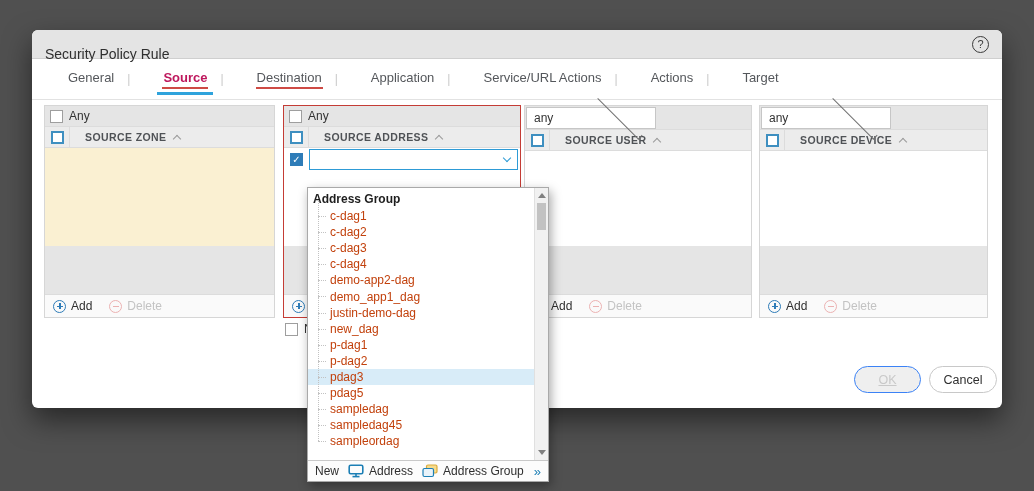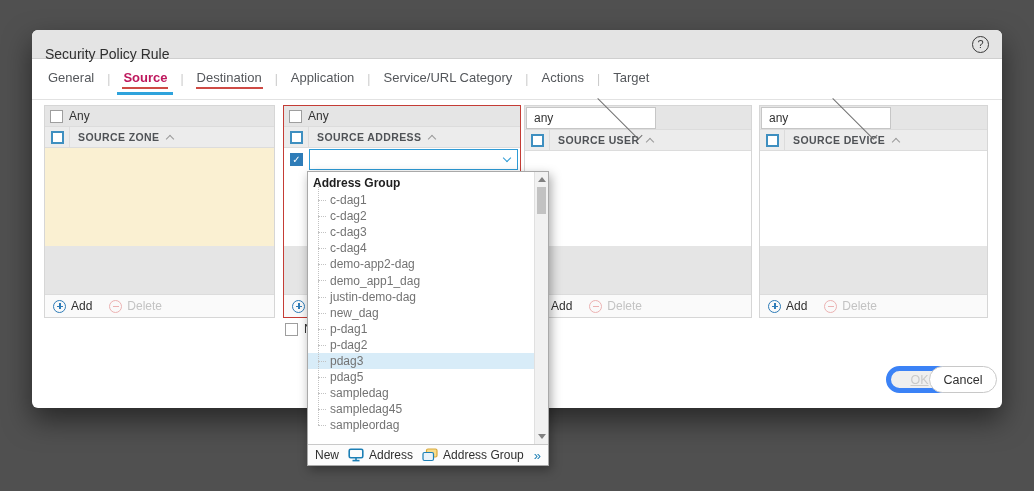--- a/index.html
+++ b/index.html
@@ -10,21 +10,21 @@
             background: #fff; border-radius: 6px; box-shadow: 0 12px 28px rgba(0,0,0,0.5); }
 
   .dlg-header { height: 29px; background: #E4E4E4; border-bottom: 1px solid #CFCFCF;
                 border-radius: 6px 6px 0 0; display: flex; align-items: center; padding: 0 13px; }
   .dlg-title { font-size: 14px; color: #2F2F2F; flex: 1; margin-top: 20px; }
   .help-btn { width: 17px; height: 17px; border: 1.5px solid #3A3A3A; border-radius: 50%;
               color: #3A3A3A; font-size: 11px; line-height: 14px; text-align: center; cursor: pointer; }
 
   .tabs { position: absolute; left: 0; top: 40px; width: 100%; padding: 0 14px 11px 14px;
           border-bottom: 1px solid #E2E2E2; display: flex; align-items: center; }
-  .tab { font-size: 13px; color: #54575B; position: relative; padding: 0 2px 3px 2px; cursor: pointer; }
+  .tab { font-size: 13px; color: #54575B; position: relative; padding: 0 2px 3px 2px; cursor: pointer; margin-left: 20px; }
   .tab.active { color: #be185d; font-weight: bold; }
   .tab.error::after { content: ""; position: absolute; left: 1px; right: 1px; bottom: -1px;
                       height: 2px; background: #CE4A44; }
   .tab.active::before { content: ""; position: absolute; left: -4px; right: -4px; bottom: -7px;
                         height: 3px; background: #2FA3DC; }
   .tab-sep { color: #C9C9C9; margin: 0 11px; font-size: 12px; }
 
   .col { position: absolute; top: 75px; height: 213px; border: 1px solid #D6D6D6;
          display: flex; flex-direction: column; background: #e5e5e5; }
   .col.error { border: 1px solid #C43C35; }
@@ -45,21 +45,21 @@
 
   .chev { width: 6px; height: 6px; border-right: 1.5px solid #707070; border-bottom: 1.5px solid #707070;
           transform: rotate(45deg); margin-top: -3px; }
   .chev.blue { border-color: #2E9BD6; }
 
   .hdr-row { height: 21px; background: #ECECEC; border-bottom: 1px solid #DCDCDC;
              display: flex; align-items: center; flex: none; }
   .cb-cell { width: 25px; align-self: stretch; border-right: 1px solid #DCDCDC;
              display: flex; align-items: center; justify-content: center; flex: none; }
   .hdr-label { font-size: 10.5px; font-weight: bold; color: #4F5256; letter-spacing: 0.4px;
-               margin-left: 8px; }
+               margin-left: 15px; }
   .sort-caret { width: 6px; height: 6px; border-left: 1.5px solid #9A9A9A; border-top: 1.5px solid #9A9A9A;
                 transform: rotate(45deg); margin-left: 8px; margin-top: 3px; }
 
   .cb { width: 13px; height: 13px; border: 1px solid #9E9E9E; background: #fff; cursor: pointer; flex: none; }
   .cb.blue { border: 2px solid #3E8FC0; }
   .cb.checked { background: #2E7CB8; border-color: #2E7CB8; color: #fff; font-size: 10px;
                 line-height: 11px; text-align: center; }
 
   .col-body { flex: 1; background: #fff; }
   .col-body.zone { background: #FAF0D2; }
@@ -79,31 +79,31 @@
   .circle-ic.del::before { content: ""; position: absolute; left: 2.5px; top: 5px; width: 6px; height: 1.5px; background: #ECB2B2; }
   .ftr-label { font-size: 12px; color: #2F2F2F; margin-left: 5px; }
   .ftr-label.disabled { color: #C3C3C3; }
   .ftr-gap { width: 17px; flex: none; }
 
   .negate-row { position: absolute; left: 253px; top: 292px; display: flex; align-items: center; }
   .negate-row span { font-size: 12px; color: #333; margin-left: 6px; }
 
   .btn { position: absolute; top: 336px; height: 27px; border-radius: 14px; font-size: 12.5px;
          display: flex; align-items: center; justify-content: center; cursor: pointer; }
-  .btn-ok { left: 854px; width: 67px; background: #EFEFEF; color: #C9C9C9; border: 5px solid #3b82f6; text-decoration: underline; }
+  .btn-ok { left: 822px; width: 67px; background: #EFEFEF; color: #C9C9C9; border: 1px solid #3b82f6; text-decoration: underline; }
   .btn-cancel { left: 897px; width: 68px; background: #fff; color: #2F2F2F; border: 1px solid #C8C8C8; }
 
   
-  .dropdown { position: absolute; left: 307px; top: 171px; width: 242px; height: 295px; z-index: 50;
+  .dropdown { position: absolute; left: 307px; top: 187px; width: 242px; height: 295px; z-index: 50;
               background: #fff; border: 1px solid #A9A9A9; box-shadow: 2px 4px 10px rgba(0,0,0,0.35);
               display: flex; flex-direction: column; }
   .dd-list { position: relative; flex: 1; overflow: hidden; padding-right: 14px; }
   .dd-group { font-size: 12px; font-weight: bold; color: #1E1E1E; padding: 4px 0 2px 5px; }
   .dd-item { height: 16.1px; display: flex; align-items: center; padding-left: 22px;
-             font-size: 12px; color: #737373; position: relative; cursor: pointer; }
+             font-size: 12px; color: #c2410c; position: relative; cursor: pointer; }
   .dd-item::before { content: ""; position: absolute; left: 10px; top: -8px; height: 16px;
                      border-left: 1px dotted #C2C2C2; }
   .dd-item::after { content: ""; position: absolute; left: 10px; top: 8px; width: 8px;
                     border-top: 1px dotted #C2C2C2; }
   .dd-item.selected { background: #D8ECF8; }
   .dd-scroll { position: absolute; right: 0; top: 0; bottom: 0; width: 14px; background: #F1F1F1;
                border-left: 1px solid #E0E0E0; }
   .dd-arrow { position: absolute; left: 3px; width: 0; height: 0; border-left: 4px solid transparent;
               border-right: 4px solid transparent; cursor: pointer; }
   .dd-arrow.up { top: 5px; border-bottom: 5px solid #808080; }
@@ -127,21 +127,21 @@
 
   <div class="tabs" id="tabbar">
       <span class="tab">General</span>
       <span class="tab-sep">|</span>
       <span class="tab active error">Source</span>
       <span class="tab-sep">|</span>
       <span class="tab error">Destination</span>
       <span class="tab-sep">|</span>
       <span class="tab">Application</span>
       <span class="tab-sep">|</span>
-      <span class="tab">Service/URL Category</span>
+      <span class="tab">Service/URL Actions</span>
       <span class="tab-sep">|</span>
       <span class="tab">Actions</span>
       <span class="tab-sep">|</span>
       <span class="tab">Target</span>
     </div>
 
   <div class="col col-zone">
     <div class="any-row">
       <div class="cb"></div>
       <span class="any-label">Any</span>

